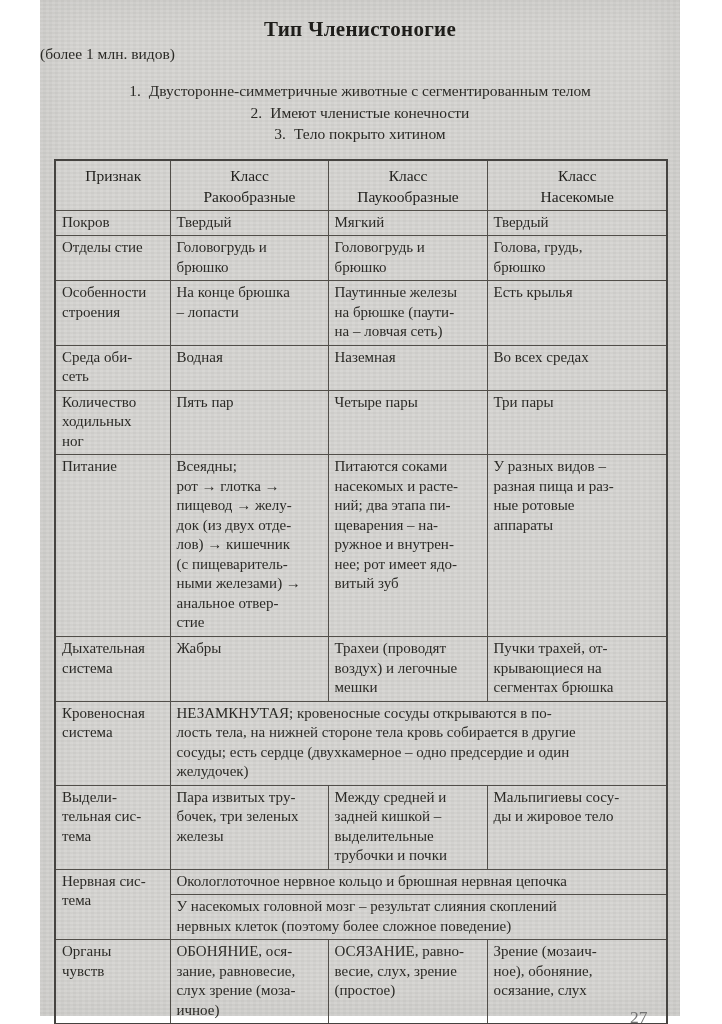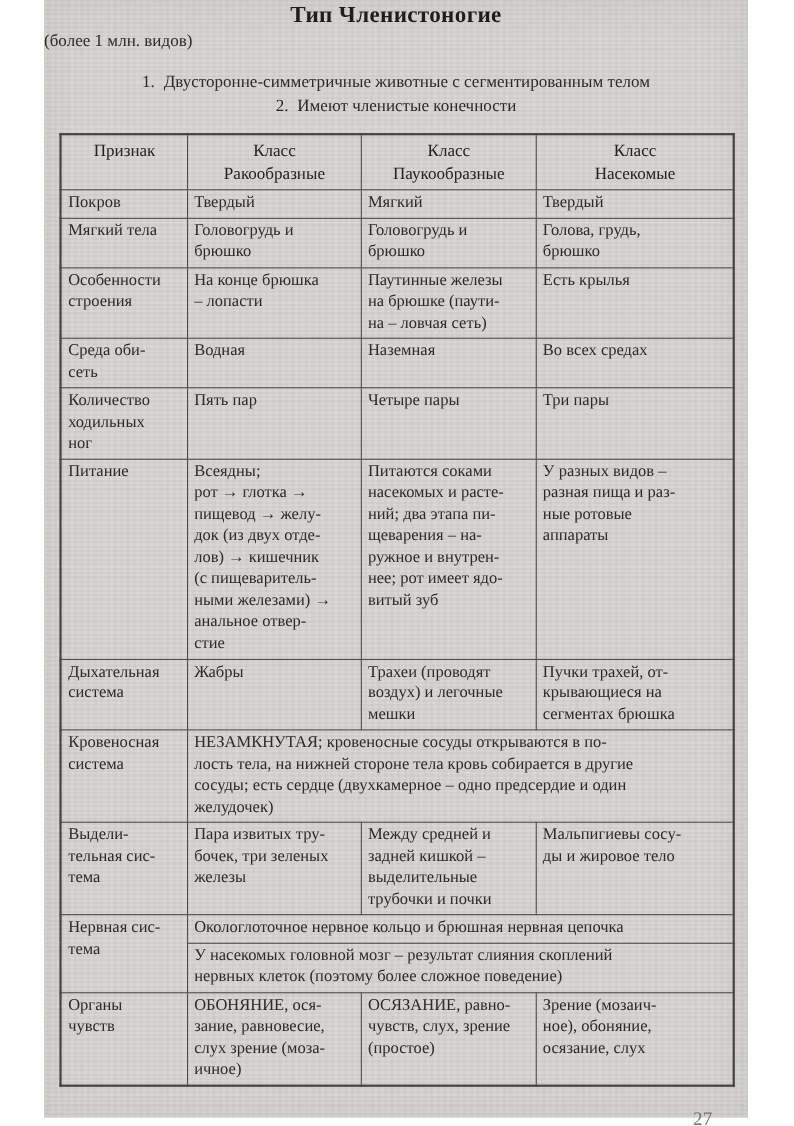--- a/index.html
+++ b/index.html
@@ -10,21 +10,21 @@
   }
   .scan{
     position:absolute;left:40px;top:0;width:640px;height:1016px;
     background-color:#d4d3d0;
     background-image:
       repeating-linear-gradient(0deg, rgba(255,255,255,.05) 0 2px, rgba(0,0,0,.018) 2px 4px),
       repeating-linear-gradient(90deg, rgba(255,255,255,.035) 0 3px, rgba(0,0,0,.014) 3px 6px);
     box-shadow: inset 0 0 46px rgba(0,0,0,.05);
   }
   .title{
-    margin-top:1px;text-align:center;font-weight:bold;font-size:21px;
+    margin-top:17px;text-align:center;font-weight:bold;font-size:21px;
     letter-spacing:.3px;color:#1e1d1a;
   }
   .subtitle{font-size:15.5px;margin-top:3px;}
   .intro{margin-top:17px;}
   .intro-line{text-align:center;font-size:15.5px;line-height:21.5px;white-space:pre-line;}
   .intro-num{margin-right:8px;}
   table.t{
     border-collapse:collapse;table-layout:fixed;
     width:612px;margin:14px 0 0 14px;
     font-size:15px;
@@ -51,20 +51,21 @@
 <body>
 
 <div class="scan">
 
   <div class="title">Тип Членистоногие</div>
   <div class="subtitle">(более 1 млн. видов)</div>
 
   <div class="intro">
     <div class="intro-line"><span class="intro-num">1.</span><span>Двусторонне-симметричные животные с сегментированным телом</span></div>
     <div class="intro-line"><span class="intro-num">2.</span><span>Имеют членистые конечности</span></div>
+    <div class="intro-line"><span class="intro-num">3.</span><span>Тело покрыто хитином</span></div>
   </div>
 
   <table class="t">
     <colgroup>
       <col style="width:115px">
         <col style="width:158px">
         <col style="width:159px">
         <col style="width:180px">
     </colgroup>
     <tbody>
@@ -77,21 +78,21 @@
       <th>Класс
 Насекомые</th>
     </tr>
     <tr style="height:24px">
       <td class="lbl">Покров</td>
       <td>Твердый</td>
       <td>Мягкий</td>
       <td>Твердый</td>
     </tr>
     <tr style="height:44px">
-      <td class="lbl">Мягкий тела</td>
+      <td class="lbl">Отделы стие</td>
       <td>Головогрудь и
 брюшко</td>
       <td>Головогрудь и
 брюшко</td>
       <td>Голова, грудь,
 брюшко</td>
     </tr>
     <tr style="height:57px">
       <td class="lbl">Особенности
 строения</td>
@@ -183,21 +184,21 @@
 нервных клеток (поэтому более сложное поведение)</td>
     </tr>
     <tr style="height:76px">
       <td class="lbl">Органы
 чувств</td>
       <td>ОБОНЯНИЕ, ося-
 зание, равновесие,
 слух зрение (моза-
 ичное)</td>
       <td>ОСЯЗАНИЕ, равно-
-чувств, слух, зрение
+весие, слух, зрение
 (простое)</td>
       <td>Зрение (мозаич-
 ное), обоняние,
 осязание, слух</td>
     </tr>
   </tbody>
     </table>
 
 </div>
 

